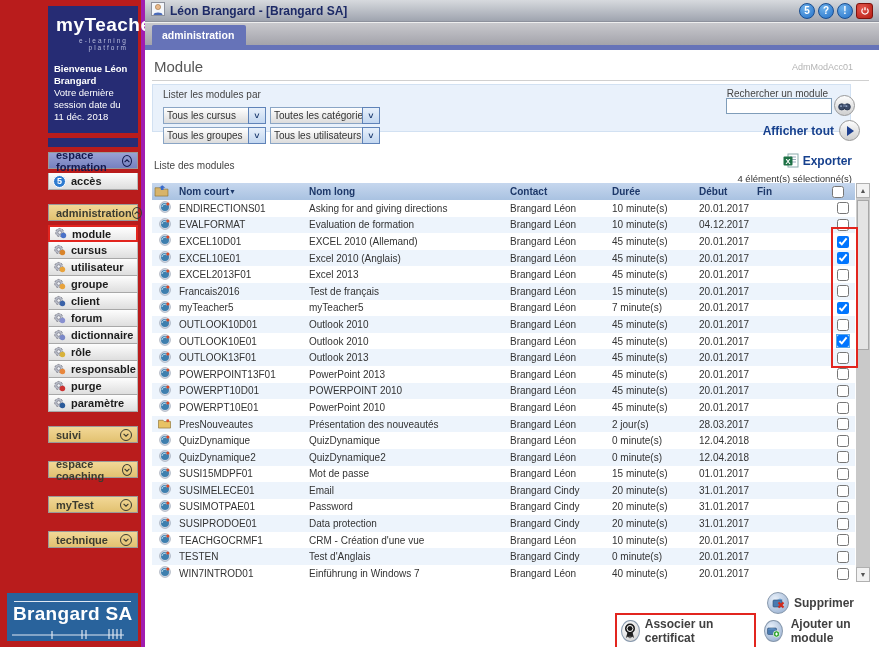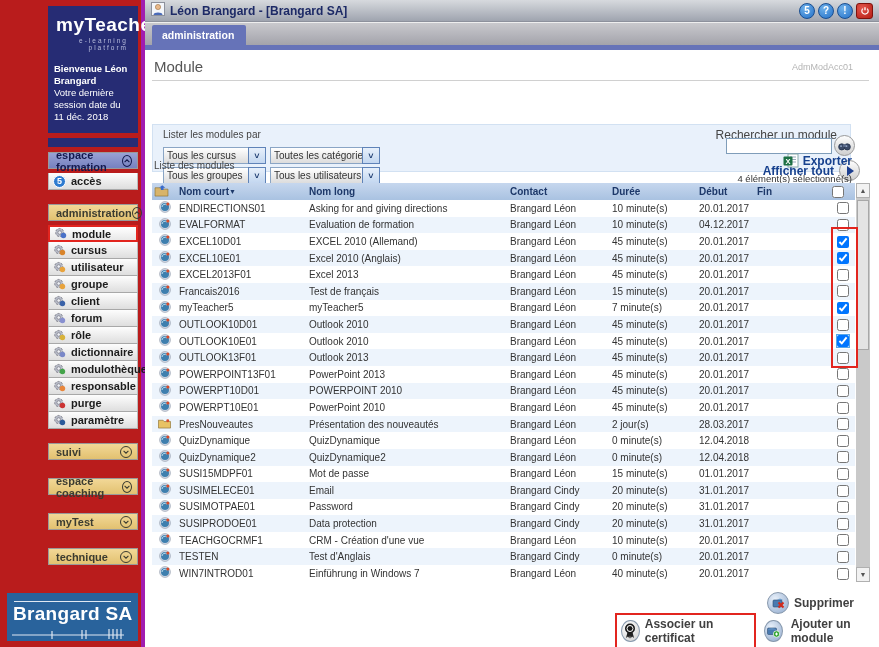--- a/index.html
+++ b/index.html
@@ -40,26 +40,26 @@
   .tb-ico.red { background:radial-gradient(circle at 35% 30%, #e4574d, #b51d14); border:1px solid #7e120c; }
   .tabbar { height:23px; background:linear-gradient(#c9c9cd,#a3a3ab); border-top:1px solid #eee; display:flex; align-items:flex-end; padding-left:7px; }
   .tab { background:#6673b8; color:#fff; font-size:10.5px; font-weight:bold; padding:4px 12px 4px 10px; border-radius:2px 2px 0 0; cursor:pointer; }
   .tab-underline { height:5px; background:#6673b8; }
   .content { position:relative; height:597px; background:#fff; }
 
   .page-heading { position:absolute; left:9px; top:8px; font-size:15px; color:#555; }
   .page-code { position:absolute; right:26px; top:12px; font-size:9px; color:#b4b4b4; }
   .heading-rule { position:absolute; left:7px; right:10px; top:30px; border-top:1px solid #d0d0d0; }
 
-  .filter-panel { position:absolute; left:7px; top:34px; width:699px; height:48px; background:#e9f1fb; border:1px solid #d2e1f2;margin-top:40px; }
+  .filter-panel { position:absolute; left:7px; top:34px; width:699px; height:48px; background:#e9f1fb; border:1px solid #d2e1f2; }
   .fp-label { position:absolute; left:10px; top:4px; font-size:10px; color:#444; }
   .sel { position:absolute; height:17px; display:flex; cursor:pointer; }
   .sel .sel-text { flex:1; background:linear-gradient(#ffffff,#dcdcdc); border:1px solid #8aa5c5; border-right:none; font-size:10px; color:#333; padding:2px 3px; white-space:nowrap; overflow:hidden; }
   .sel .sel-arrow { width:18px; background:linear-gradient(#e7f0fb,#c3d7f0); border:1px solid #5f83b8; color:#1c3a6e; font-size:9px; font-weight:bold; display:flex; align-items:center; justify-content:center; }
-  .search-label { position:absolute; right:13px; top:3px; font-size:12px; color:#444; }
+  .search-label { position:absolute; right:22px; top:3px; font-size:10px; color:#444; }
   .search-input { position:absolute; left:573px; top:13px; width:106px; height:16px; border:1px solid #7f9db9; font-size:10px; padding:0 3px; background:#fff; }
   .btn-binoc { position:absolute; left:681px; top:10px; width:21px; height:21px; border-radius:50%; background:linear-gradient(#fdfdfd,#cfcfcf); border:1px solid #999; display:flex; align-items:center; justify-content:center; cursor:pointer; }
   .show-all { position:absolute; left:601px; top:39px; width:80px; text-align:right; font-size:12px; font-weight:bold; color:#17418e; cursor:pointer; }
   .btn-play { position:absolute; left:686px; top:35px; width:21px; height:21px; border-radius:50%; background:linear-gradient(#fdfdfd,#cfcfcf); border:1px solid #999; display:flex; align-items:center; justify-content:center; cursor:pointer; }
   .btn-play .tri { width:0; height:0; border-left:7px solid #1d3f8f; border-top:5px solid transparent; border-bottom:5px solid transparent; margin-left:2px; }
 
   .list-label { position:absolute; left:9px; top:110px; font-size:10px; color:#444; }
   .export-group { position:absolute; right:27px; top:103px; display:flex; align-items:center; gap:4px; cursor:pointer; }
   .export-group .lbl { font-size:12px; font-weight:bold; color:#17418e; }
   .selection-info { position:absolute; right:27px; top:123px; font-size:9.5px; color:#333; }
@@ -184,49 +184,39 @@
     <div class="menu-item alt">
       <span>
         <svg width="13" height="13" viewBox="0 0 16 16">
           <circle cx="7" cy="8" r="5" fill="#b8bcc8" stroke="#72727e" stroke-width="1" stroke-dasharray="2.5 1.8"></circle>
           <circle cx="7" cy="8" r="2.2" fill="#eceef4" stroke="#72727e" stroke-width="0.8"></circle>
           <circle class="accent" cx="11.6" cy="11.6" r="3.4" fill="#8890d0"></circle>
         </svg>
       </span>
       <span>forum</span>
     </div>
+    <div class="menu-item">
+      <span>
+        <svg width="13" height="13" viewBox="0 0 16 16">
+          <circle cx="7" cy="8" r="5" fill="#b8bcc8" stroke="#72727e" stroke-width="1" stroke-dasharray="2.5 1.8"></circle>
+          <circle cx="7" cy="8" r="2.2" fill="#eceef4" stroke="#72727e" stroke-width="0.8"></circle>
+          <circle class="accent" cx="11.6" cy="11.6" r="3.4" fill="#7a88c8"></circle>
+        </svg>
+      </span>
+      <span>dictionnaire</span>
+    </div>
     <div class="menu-item alt">
       <span>
         <svg width="13" height="13" viewBox="0 0 16 16">
           <circle cx="7" cy="8" r="5" fill="#b8bcc8" stroke="#72727e" stroke-width="1" stroke-dasharray="2.5 1.8"></circle>
           <circle cx="7" cy="8" r="2.2" fill="#eceef4" stroke="#72727e" stroke-width="0.8"></circle>
           <circle class="accent" cx="11.6" cy="11.6" r="3.4" fill="#d8b23a"></circle>
         </svg>
       </span>
       <span>rôle</span>
-    </div>
-    <div class="menu-item">
-      <span>
-        <svg width="13" height="13" viewBox="0 0 16 16">
-          <circle cx="7" cy="8" r="5" fill="#b8bcc8" stroke="#72727e" stroke-width="1" stroke-dasharray="2.5 1.8"></circle>
-          <circle cx="7" cy="8" r="2.2" fill="#eceef4" stroke="#72727e" stroke-width="0.8"></circle>
-          <circle class="accent" cx="11.6" cy="11.6" r="3.4" fill="#7a88c8"></circle>
-        </svg>
-      </span>
-      <span>dictionnaire</span>
-    </div>
-    <div class="menu-item">
-      <span>
-        <svg width="13" height="13" viewBox="0 0 16 16">
-          <circle cx="7" cy="8" r="5" fill="#b8bcc8" stroke="#72727e" stroke-width="1" stroke-dasharray="2.5 1.8"></circle>
-          <circle cx="7" cy="8" r="2.2" fill="#eceef4" stroke="#72727e" stroke-width="0.8"></circle>
-          <circle class="accent" cx="11.6" cy="11.6" r="3.4" fill="#44a44a"></circle>
-        </svg>
-      </span>
-      <span>modulothèque</span>
     </div>
     <div class="menu-item alt">
       <span>
         <svg width="13" height="13" viewBox="0 0 16 16">
           <circle cx="7" cy="8" r="5" fill="#b8bcc8" stroke="#72727e" stroke-width="1" stroke-dasharray="2.5 1.8"></circle>
           <circle cx="7" cy="8" r="2.2" fill="#eceef4" stroke="#72727e" stroke-width="0.8"></circle>
           <circle class="accent" cx="11.6" cy="11.6" r="3.4" fill="#e8873d"></circle>
         </svg>
       </span>
       <span>responsable</span>

